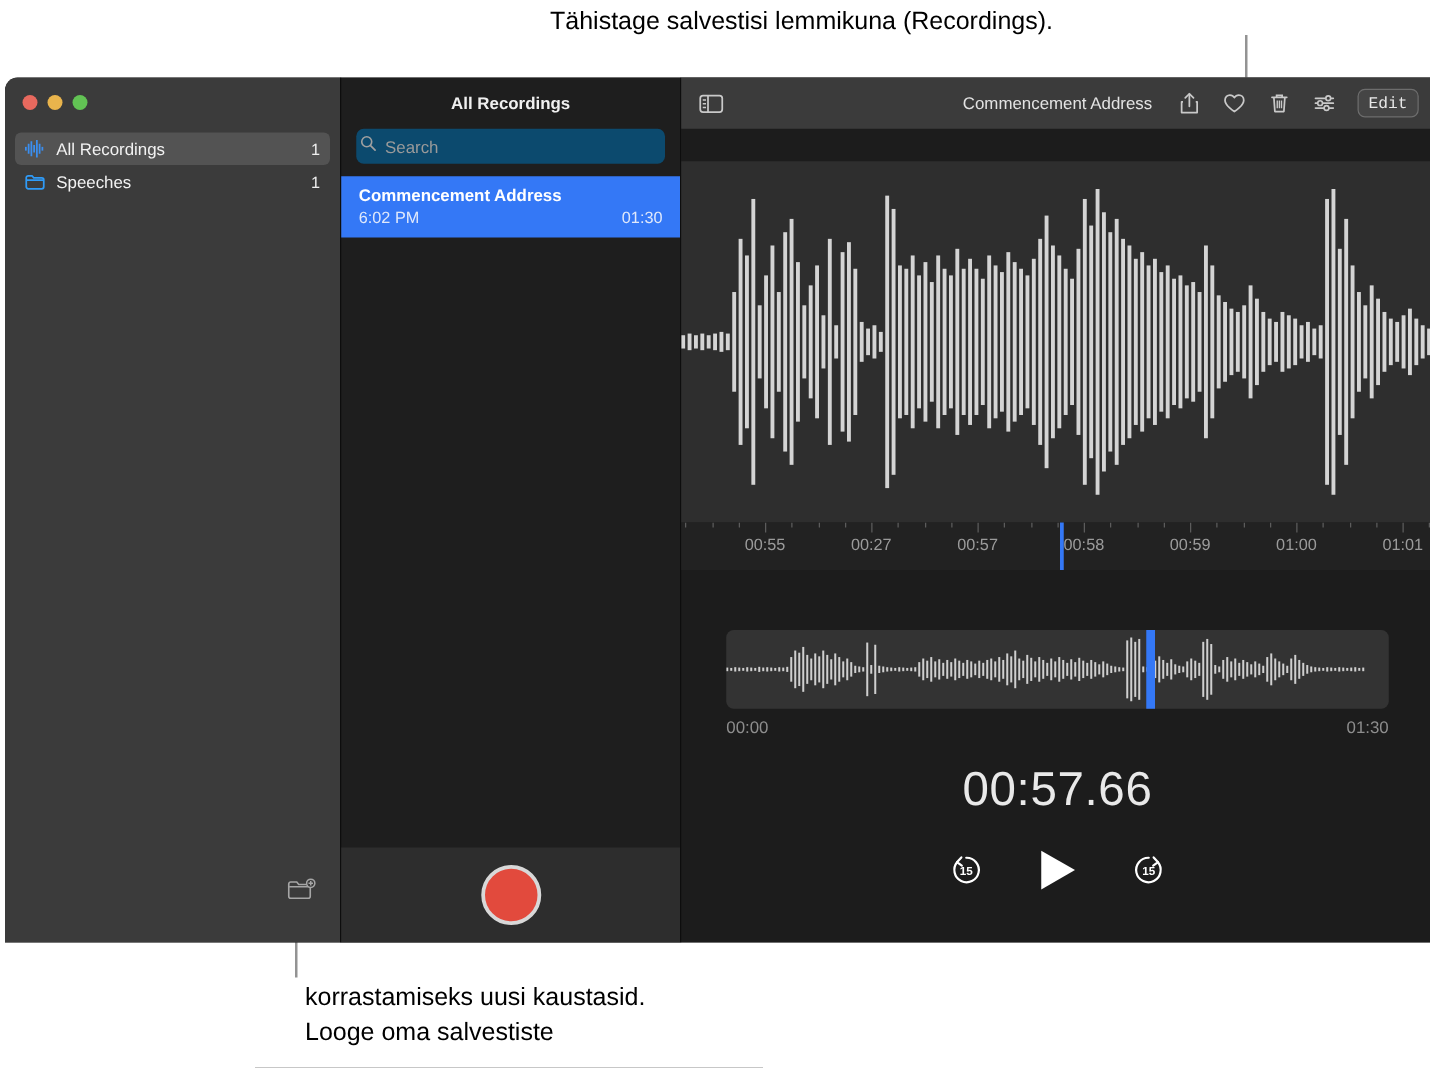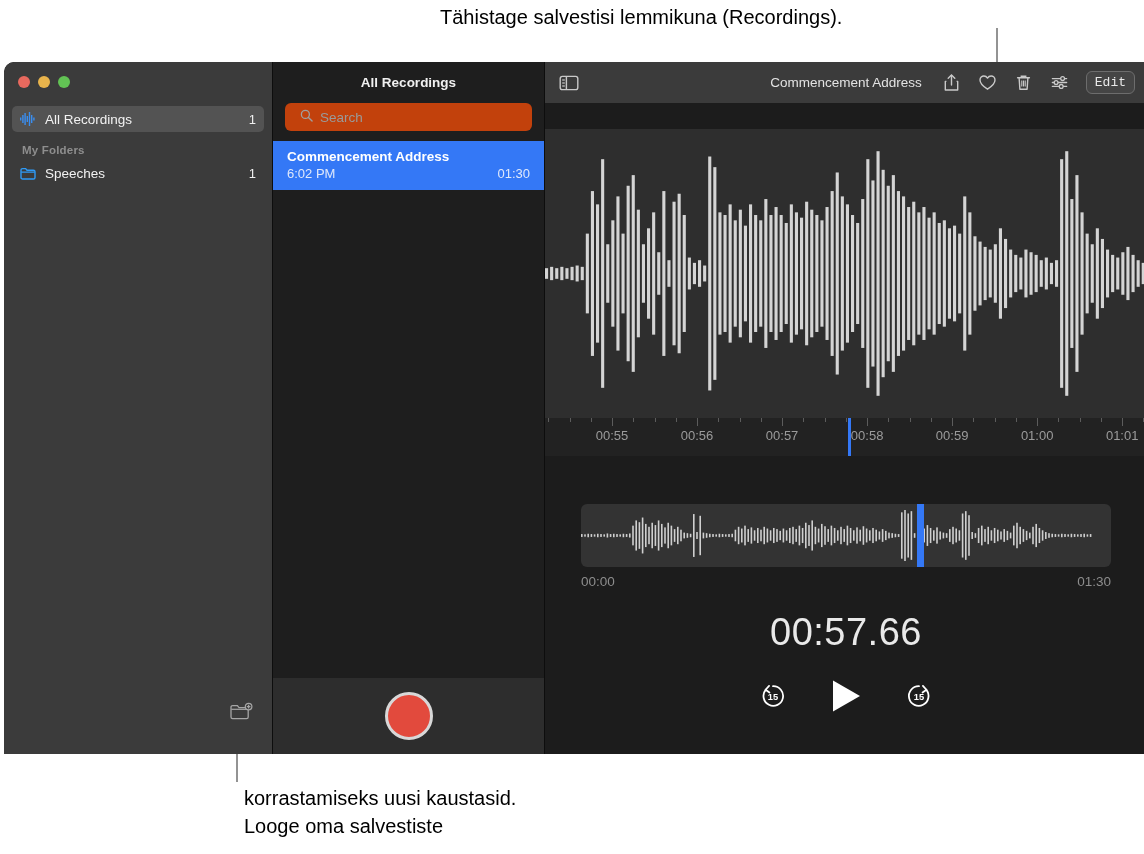--- a/index.html
+++ b/index.html
@@ -68,22 +68,22 @@
     width:272px; flex:0 0 272px; background:#1e1e1e;
     display:flex; flex-direction:column; position:relative;
     border-left:1px solid #0d0d0d;
   }
   #list-title {
     height:41px; line-height:41px; text-align:center; color:#f0f0f0;
     font-size:13.5px; font-weight:bold;
   }
   #search-wrap { padding:0 12px 10px 12px; }
   #search-field {
-    height:28px; background:#c2410c; border-radius:6px;
-    display:flex; align-items:center; gap:7px; padding:0 15px;
+    height:28px; background:#0c4a6e; border-radius:6px;
+    display:flex; align-items:center; gap:7px; padding:0 3px;
   }
   #search-field input {
     background:transparent; border:0; outline:none; color:#d8d8d8;
     font-size:13.5px; font-family:"Liberation Sans", sans-serif; width:100%;
   }
   #search-field input::placeholder { color:#9a9a9a; }
 
   #rec-list { flex:1 1 auto; }
   .rec-row {
     background:#3478f6; padding:8px 14px 9px 14px; color:#fff; cursor:pointer;
@@ -202,21 +202,20 @@
               <rect x="8.8" y="0" width="1.4" height="14"></rect>
               <rect x="11" y="3" width="1.4" height="8"></rect>
               <rect x="13.2" y="5.5" width="1.4" height="3"></rect>
             </g>
           </svg>
         </span>
         <span>All Recordings</span>
         <span class="count">1</span>
       </div>
 
-      <div class="side-section">My Folders</div>
 
       <div class="side-row">
         <span class="folder-ico">
           <svg viewBox="0 0 16 13" width="16" height="13">
             <path d="M1 3.2 A1.6 1.6 0 0 1 2.6 1.6 H5.6 L7 3.2 H13.4
                      A1.6 1.6 0 0 1 15 4.8 V10.4 A1.6 1.6 0 0 1 13.4 12
                      H2.6 A1.6 1.6 0 0 1 1 10.4 Z" fill="none" stroke="#2f9bf7" stroke-width="1.4"></path>
             <path d="M1.2 5.1 H14.8" stroke="#2f9bf7" stroke-width="1.3"></path>
           </svg>
         </span>
@@ -464,21 +463,21 @@
       </div>
     <div class="tick minor" style="left: 3.25706px;"></div>
         <div class="tick minor" style="left: 24.5141px;"></div>
         <div class="tick minor" style="left: 45.7712px;"></div>
         <div class="tick major" style="left: 67.0282px;"></div>
         <div class="lab" style="left: 67.0282px;">00:55</div>
         <div class="tick minor" style="left: 88.2853px;"></div>
         <div class="tick minor" style="left: 109.542px;"></div>
         <div class="tick minor" style="left: 130.799px;"></div>
         <div class="tick major" style="left: 152.056px;"></div>
-        <div class="lab" style="left: 152.056px;">00:56</div>
+        <div class="lab" style="left: 152.056px;">00:27</div>
         <div class="tick minor" style="left: 173.314px;"></div>
         <div class="tick minor" style="left: 194.571px;"></div>
         <div class="tick minor" style="left: 215.828px;"></div>
         <div class="tick major" style="left: 237.085px;"></div>
         <div class="lab" style="left: 237.085px;">00:57</div>
         <div class="tick minor" style="left: 258.342px;"></div>
         <div class="tick minor" style="left: 279.599px;"></div>
         <div class="tick minor" style="left: 300.856px;"></div>
         <div class="tick major" style="left: 322.113px;"></div>
         <div class="lab" style="left: 322.113px;">00:58</div>

